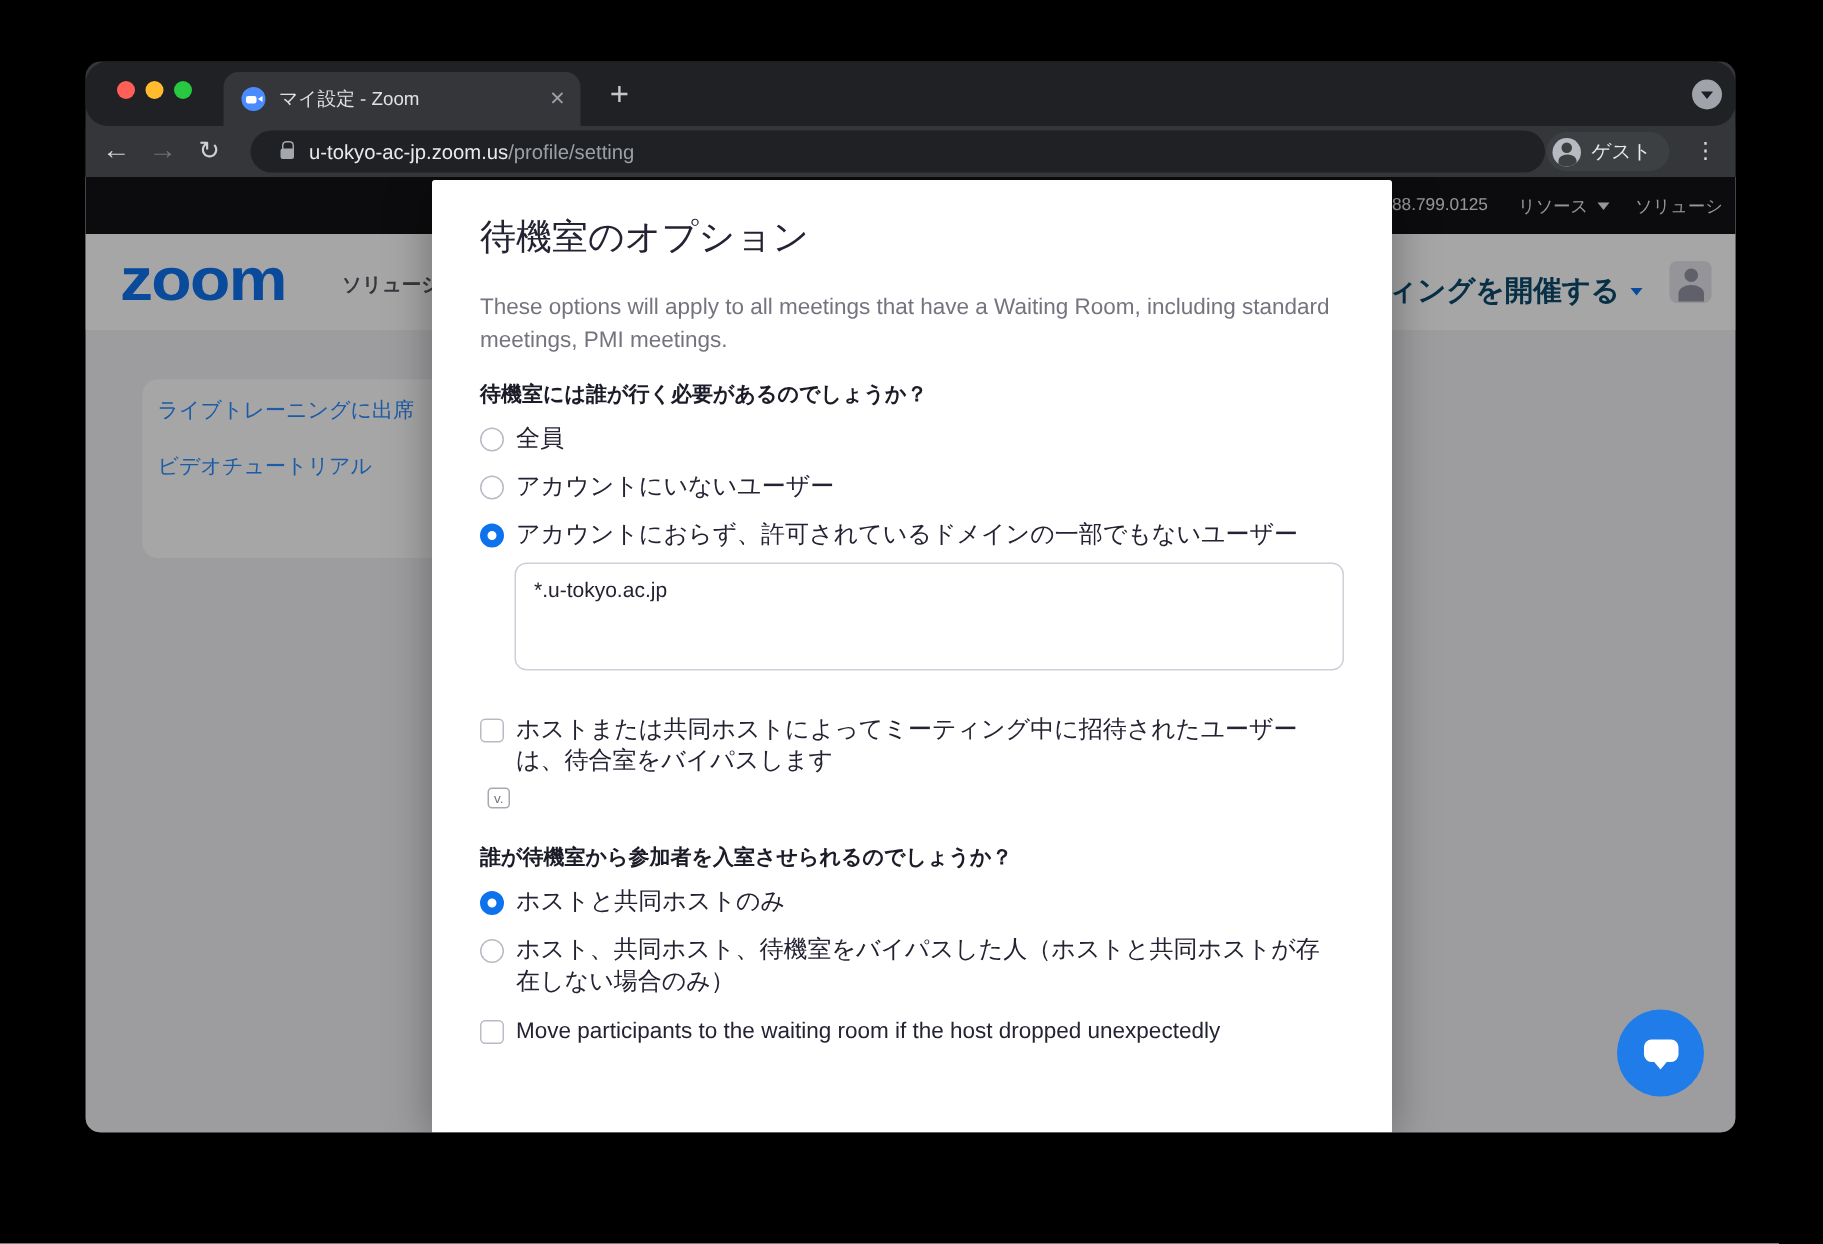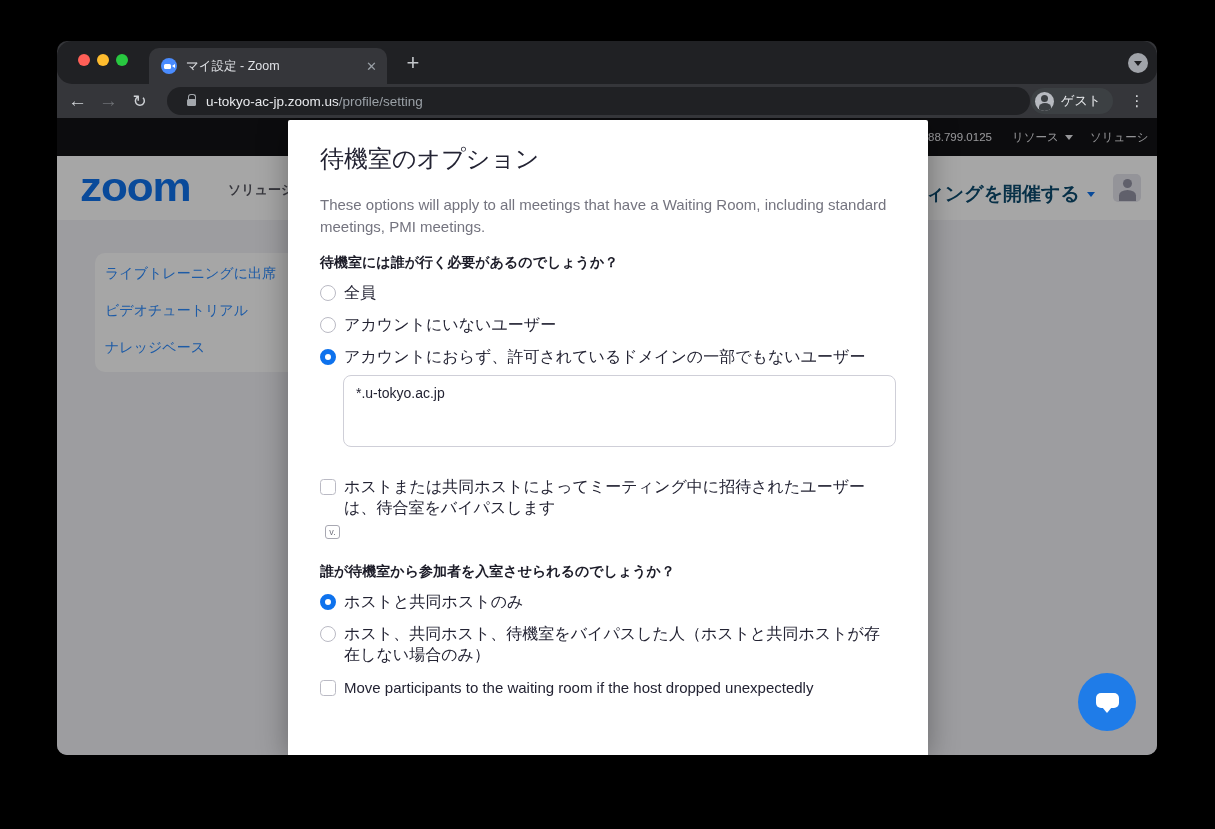--- a/index.html
+++ b/index.html
@@ -139,21 +139,20 @@
       <span class="nav-trunc">ソリューシ</span>
       <span class="host-meeting">
           <span>ミーティングを開催する</span>
           <i class="caret-down"></i>
         </span>
       <span class="header-avatar"></span>
     </div>
     <div class="sidebar-card">
       <a href="#">ライブトレーニングに出席</a>
       <a href="#">ビデオチュートリアル</a>
-      <a href="#">ナレッジベース</a>
     </div>
 
     <div class="overlay"></div>
 
     <div class="modal">
       <div class="modal-title">待機室のオプション</div>
       <div class="modal-desc">These options will apply to all meetings that have a Waiting Room, including standard meetings, PMI meetings.</div>
       <div class="q q1">待機室には誰が行く必要があるのでしょうか？</div>
       <div class="group-q1">
         <div class="opt-row">

